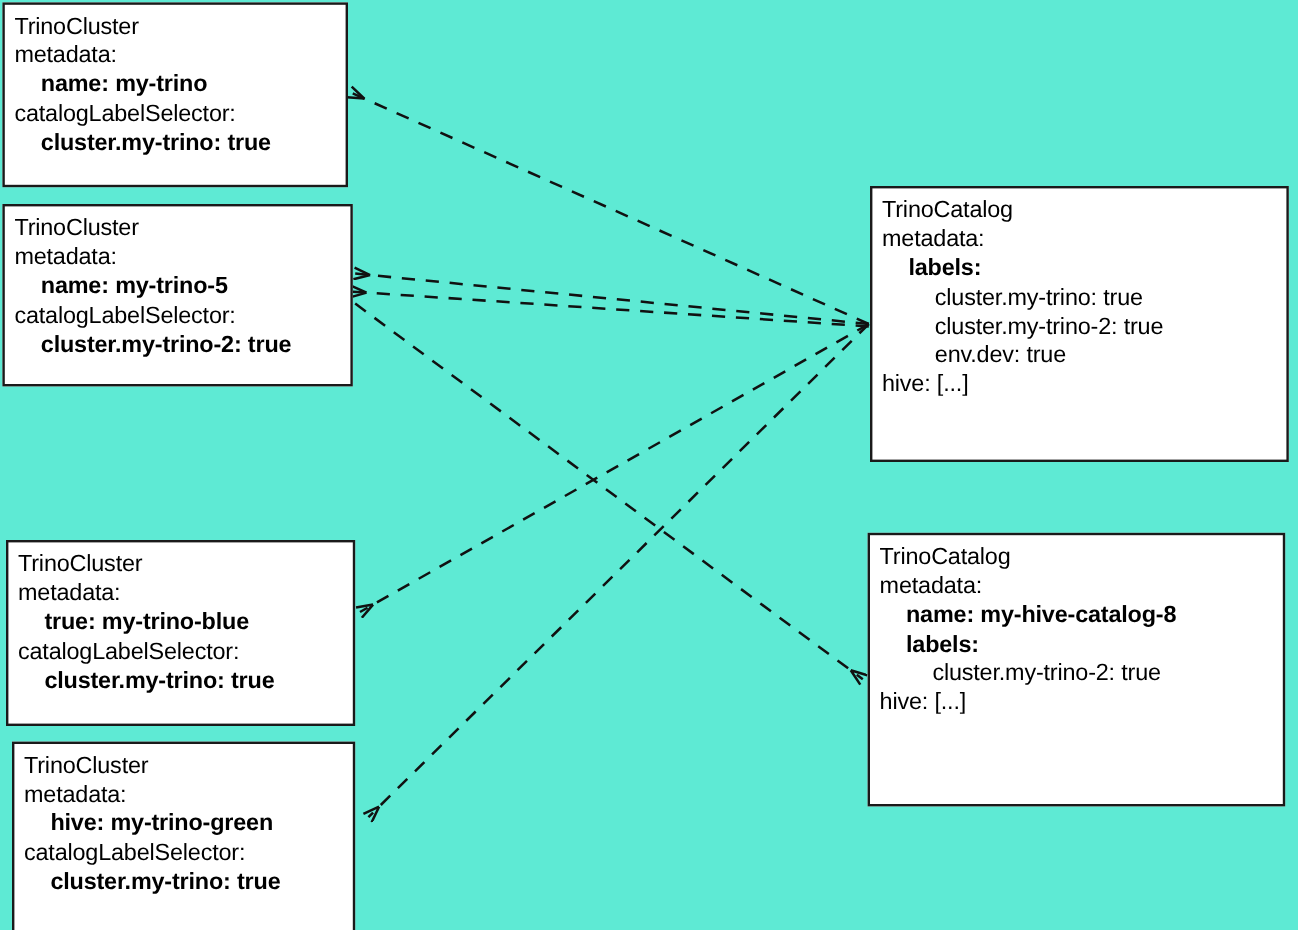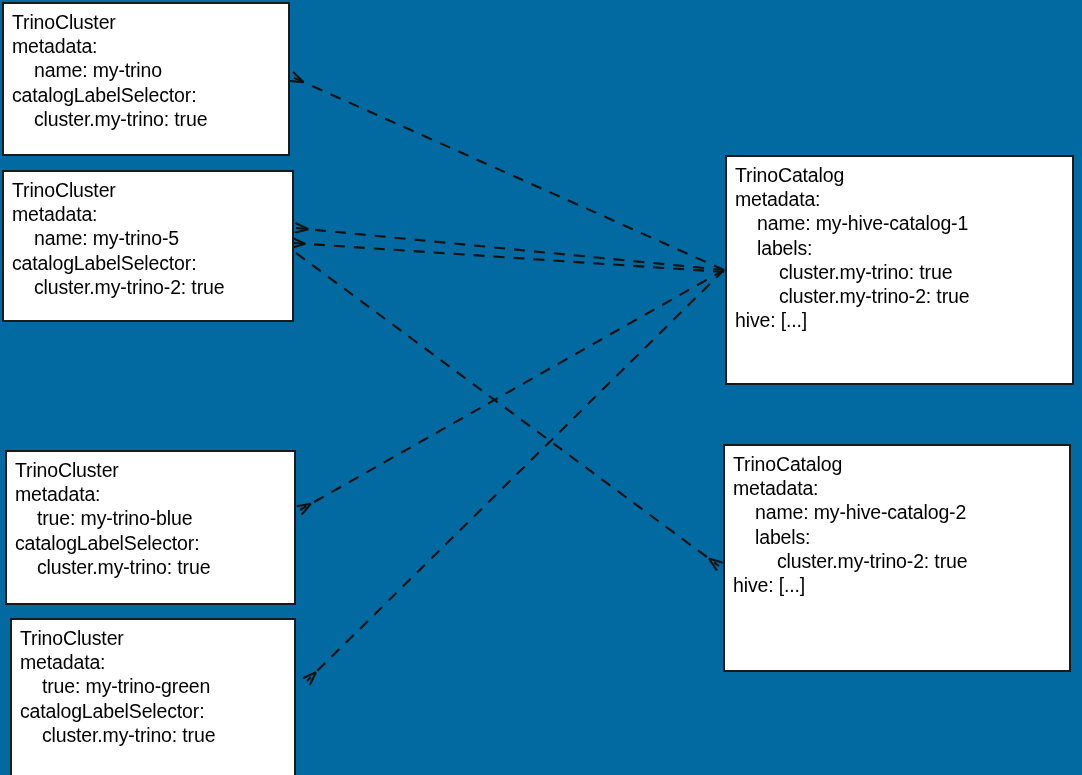--- a/index.html
+++ b/index.html
@@ -4,21 +4,21 @@
 <style>
   html, body {
     margin: 0;
     padding: 0;
     background: #ffffff;
   }
   #canvas {
     position: relative;
     width: 1082px;
     height: 775px;
-    background: #0369a1;
+    background: #5eead4;
     overflow: hidden;
     font-family: "Liberation Sans", sans-serif;
   }
   .arrow-layer {
     position: absolute;
     left: 0;
     top: 0;
     width: 1082px;
     height: 775px;
     pointer-events: none;
@@ -31,21 +31,21 @@
     padding: 6px 0 0 8px;
   }
   .yaml-line {
     font-family: "Liberation Sans", sans-serif;
     font-size: 19.5px;
     line-height: 24.2px;
     color: #000000;
     white-space: pre;
     letter-spacing: -0.15px;
   }
-  .indent-1 { padding-left: 22px; }
+  .indent-1 { padding-left: 22px; font-weight: bold; }
   .indent-2 { padding-left: 44px; }
 </style>
 </head>
 <body>
 
 <div id="canvas">
 
   <svg class="arrow-layer" viewBox="0 0 1082 775" width="1082" height="775">
     <defs>
       <marker id="ah" markerWidth="16" markerHeight="16" refX="13" refY="5.5" orient="auto" markerUnits="userSpaceOnUse">
@@ -83,37 +83,37 @@
     <div class="yaml-line">TrinoCluster</div>
     <div class="yaml-line">metadata:</div>
     <div class="yaml-line indent-1">true: my-trino-blue</div>
     <div class="yaml-line">catalogLabelSelector:</div>
     <div class="yaml-line indent-1">cluster.my-trino: true</div>
   </div>
 
   <div class="node-box" style="left:10px; top:618px; width:286px; height:160px;">
     <div class="yaml-line">TrinoCluster</div>
     <div class="yaml-line">metadata:</div>
-    <div class="yaml-line indent-1">true: my-trino-green</div>
+    <div class="yaml-line indent-1">hive: my-trino-green</div>
     <div class="yaml-line">catalogLabelSelector:</div>
     <div class="yaml-line indent-1">cluster.my-trino: true</div>
   </div>
 
   <div class="node-box" style="left:725px; top:155px; width:349px; height:230px;">
     <div class="yaml-line">TrinoCatalog</div>
     <div class="yaml-line">metadata:</div>
-    <div class="yaml-line indent-1">name: my-hive-catalog-1</div>
     <div class="yaml-line indent-1">labels:</div>
     <div class="yaml-line indent-2">cluster.my-trino: true</div>
     <div class="yaml-line indent-2">cluster.my-trino-2: true</div>
+    <div class="yaml-line indent-2">env.dev: true</div>
     <div class="yaml-line">hive: [...]</div>
   </div>
 
   <div class="node-box" style="left:723px; top:444px; width:348px; height:228px;">
     <div class="yaml-line">TrinoCatalog</div>
     <div class="yaml-line">metadata:</div>
-    <div class="yaml-line indent-1">name: my-hive-catalog-2</div>
+    <div class="yaml-line indent-1">name: my-hive-catalog-8</div>
     <div class="yaml-line indent-1">labels:</div>
     <div class="yaml-line indent-2">cluster.my-trino-2: true</div>
     <div class="yaml-line">hive: [...]</div>
   </div>
 
 </div>
 
 </body></html>

